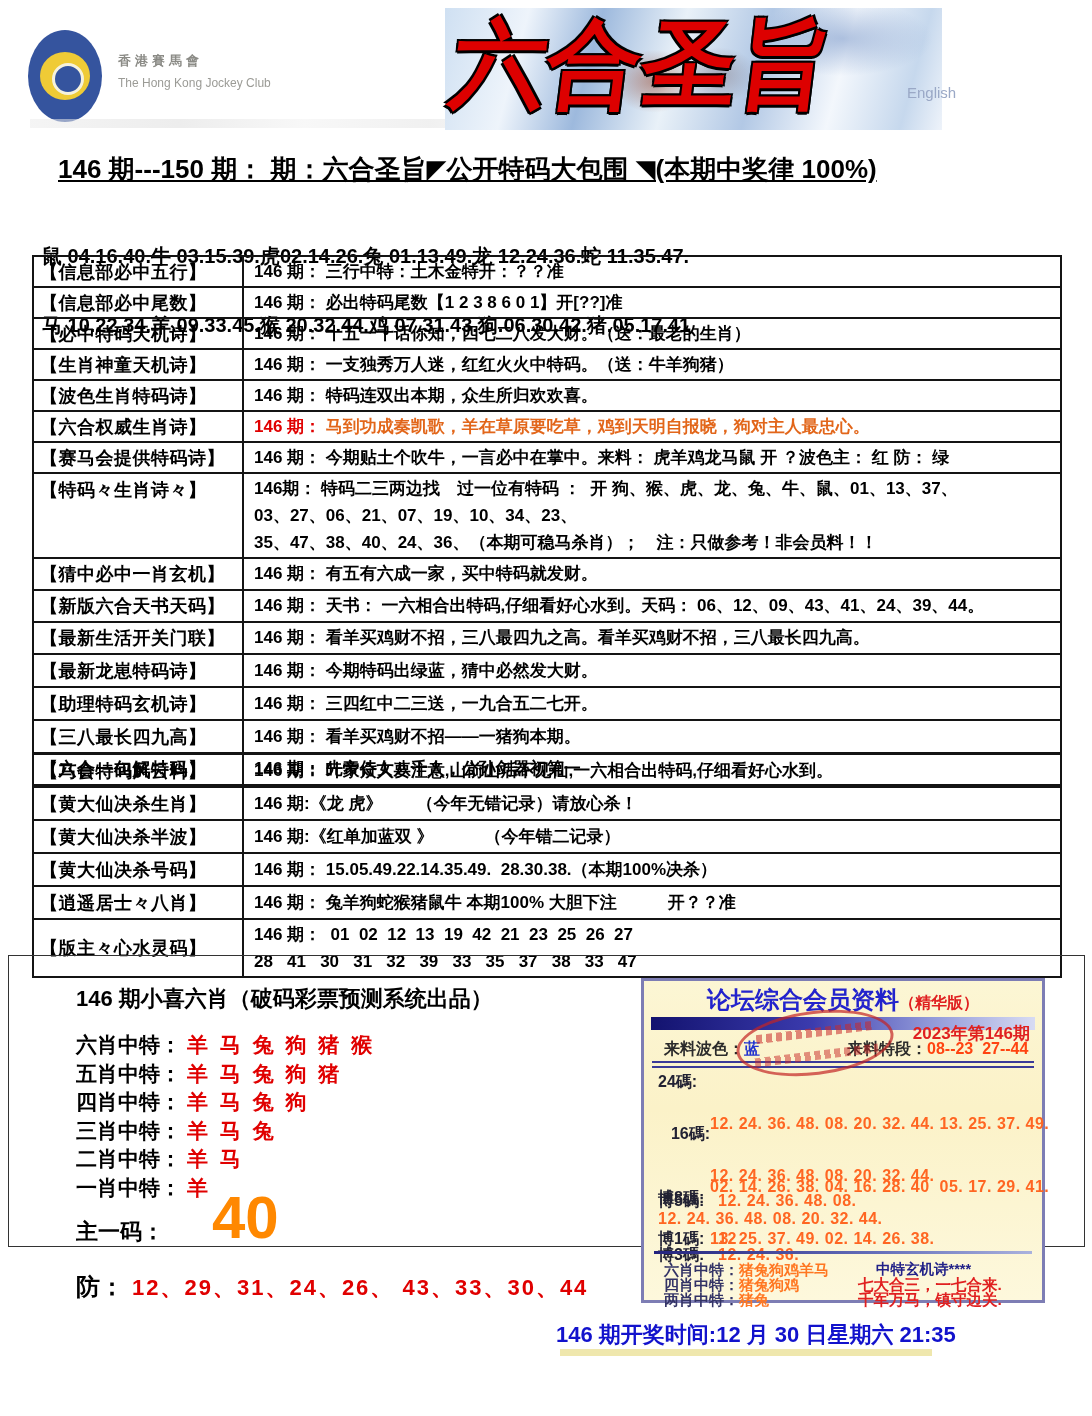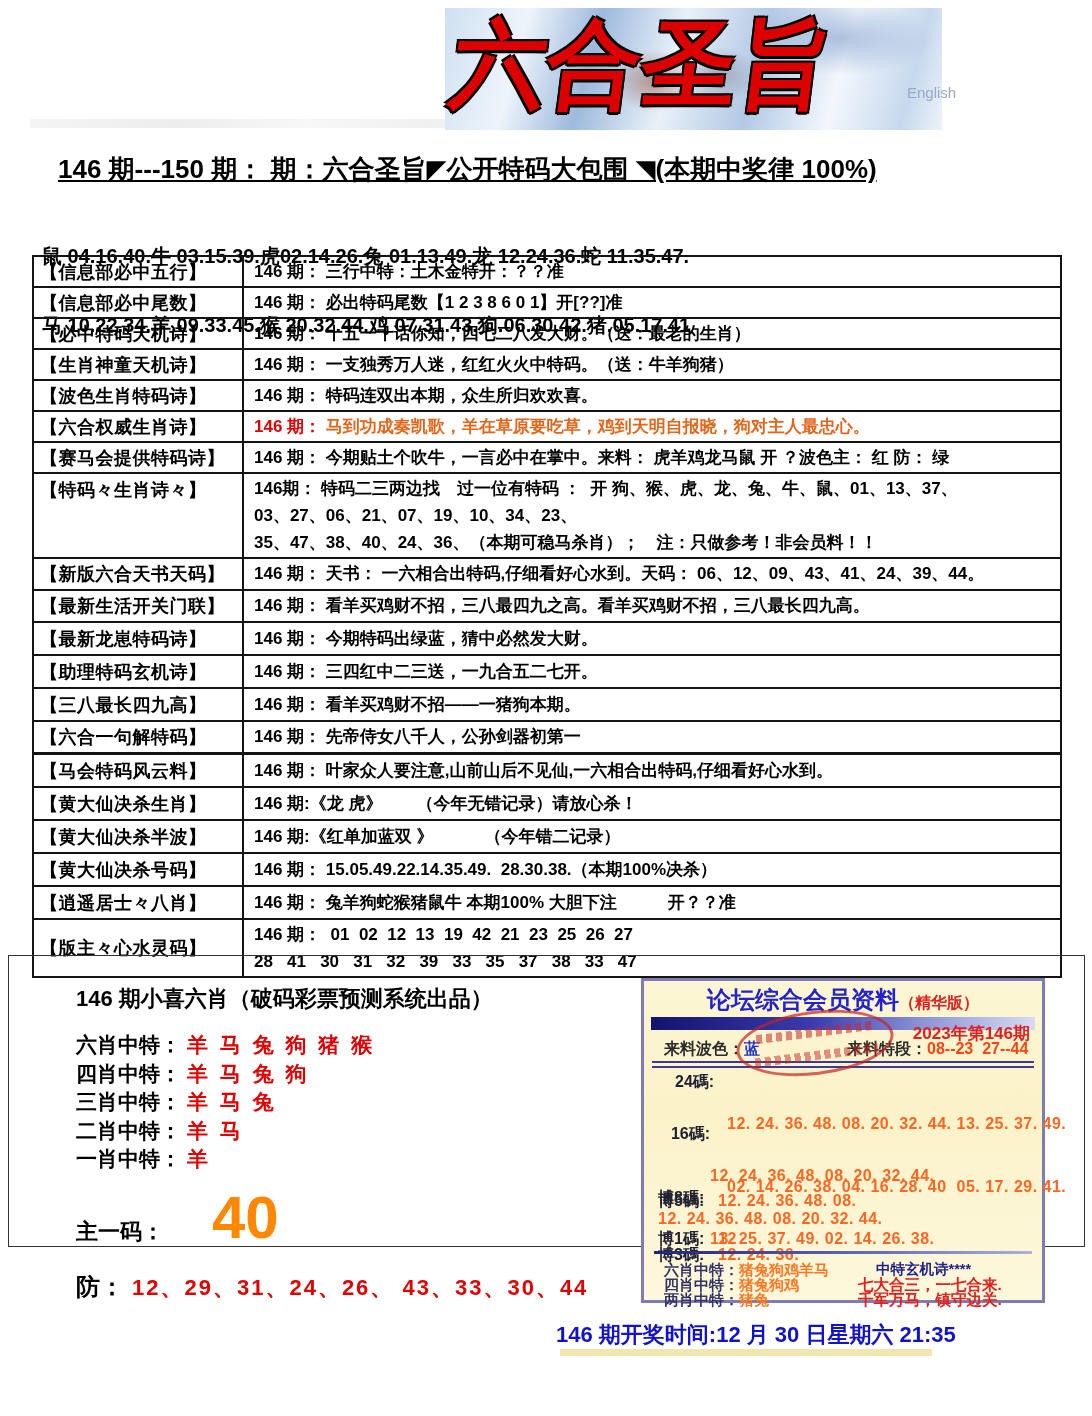--- a/index.html
+++ b/index.html
@@ -71,21 +71,21 @@
   .mb-issue{position:absolute;right:12px;top:41px;font-size:17px;font-weight:bold;color:#e02020;}
   .mb-wave{position:absolute;left:20px;top:58px;font-size:16px;font-weight:bold;color:#2b2b2b;white-space:pre;}
   .mb-wave .blue{color:#2233d0;}
   .mb-seg{position:absolute;left:203px;top:58px;font-size:16px;font-weight:bold;color:#2b2b2b;white-space:pre;}
   .mb-seg .seg-val{color:#ff4411;}
   .mb-rule{position:absolute;left:8px;right:8px;top:80px;height:3px;border-top:2px solid #3a3a99;border-bottom:2px solid #3a3a99;}
   .mb-code{position:absolute;left:14px;display:flex;font-size:16px;font-weight:bold;line-height:21px;}
   .mlabel{color:#222233;min-width:52px;}
   .mlabel.wide{min-width:60px;}
   .mnums{color:#ff6622;letter-spacing:.5px;white-space:pre;}
-  .g24{top:90px;margin-left:17px;} .g16{top:142px;text-align:right;} .b8{top:206px;flex-direction:column;} .b5{top:209px;} .b3{top:228px;margin-top:35px;} .b1{top:247px;}
+  .g24{top:90px;} .g16{top:142px;text-align:right;} .b8{top:206px;flex-direction:column;} .b5{top:209px;} .b3{top:228px;margin-top:35px;} .b1{top:247px;}
   .mb-line2{position:absolute;left:10px;right:10px;top:270px;height:3px;background:linear-gradient(90deg,#23237e,#6670bb 60%,#aab2dd);}
   .mb-z{position:absolute;left:20px;font-size:15px;font-weight:bold;white-space:pre;}
   .mb-z .zl{color:#333366;} .mb-z .zv{color:#ff7722;}
   .z1{top:280px;} .z2{top:295px;} .z3{top:310px;}
   .poem-title{position:absolute;left:232px;top:279px;font-size:14.5px;font-weight:bold;color:#222288;}
   .poem1{position:absolute;left:214px;top:294px;font-size:15.5px;font-weight:bold;color:#e02020;}
   .poem2{position:absolute;left:214px;top:309px;font-size:15.5px;font-weight:bold;color:#e02020;}
   .stamp{position:absolute;left:92px;top:30px;width:152px;height:58px;border:3px solid rgba(195,35,35,.7);
          border-radius:50%;transform:rotate(-7deg);}
   .stamp:before{content:"";position:absolute;left:18px;top:14px;right:18px;height:9px;
@@ -95,20 +95,27 @@
 
   
   .footer-text{position:absolute;left:556px;top:1320px;font-size:22px;font-weight:bold;color:#1212cc;white-space:pre;}
   .footer-hl{position:absolute;left:560px;top:1349px;width:372px;height:7px;background:#efe7ad;}
 </style>
 </head>
 <body>
 
 <div class="page">
 
+  <div class="hkjc">
+    <div class="logo-oval"></div>
+    <div class="logo-text">
+      <div class="logo-cn">香港賽馬會</div>
+      <div class="logo-en">The Hong Kong Jockey Club</div>
+    </div>
+  </div>
   <div class="smudge"></div>
   <div class="banner"></div>
   <div class="banner-title">六合圣旨</div>
   <div class="english">English</div>
 
   <div class="title-line">146 期---150 期： 期：六合圣旨◤公开特码大包围 ◥(本期中奖律 100%)</div>
   <div class="zodiac">
     <div>鼠 04.16.40.牛 03.15.39.虎02.14.26.兔 01.13.49.龙 12.24.36.蛇 11.35.47.</div>
     <div>马 10.22.34.羊.09.33.45.猴 20.32.44.鸡 07.31.43.狗.06.30.42.猪.05.17.41</div>
   </div>
@@ -159,20 +166,26 @@
     </div>
     <div class="trow h82">
       <div class="tlabel" style="align-items:flex-start;padding-top:4px;">【特码々生肖诗々】</div>
       <div class="tcontent col">
         <div class="pre">146期： 特码二三两边找　过一位有特码 ：  开 狗、猴、虎、龙、兔、牛、鼠、01、13、37、</div>
         <div class="pre">03、27、06、21、07、19、10、34、23、</div>
         <div class="pre">35、47、38、40、24、36、（本期可稳马杀肖）；　注：只做参考！非会员料！！</div>
       </div>
     </div>
     <div class="trow h30">
+      <div class="tlabel">【猜中必中一肖玄机】</div>
+      <div class="tcontent">
+          <span class="pre">146 期： 有五有六成一家，买中特码就发财。</span>
+        </div>
+    </div>
+    <div class="trow h30">
       <div class="tlabel">【新版六合天书天码】</div>
       <div class="tcontent">
           <span class="pre">146 期： 天书： 一六相合出特码,仔细看好心水到。天码： 06、12、09、43、41、24、39、44。</span>
         </div>
     </div>
     <div class="trow h30">
       <div class="tlabel">【最新生活开关门联】</div>
       <div class="tcontent">
           <span class="pre">146 期： 看羊买鸡财不招，三八最四九之高。看羊买鸡财不招，三八最长四九高。</span>
         </div>
@@ -241,20 +254,21 @@
         <div class="pre">28   41   30   31   32   39   33   35   37   38   33   47</div>
       </div>
     </div>
   </div>
 
   <div class="bottom-box">
 
     <div class="pred-title">146 期小喜六肖（破码彩票预测系统出品）</div>
     <div class="pred-rows">
       <div><span class="plabel">六肖中特：</span><span class="pval">羊 马 兔 狗 猪 猴</span></div>
+      <div><span class="plabel">五肖中特：</span><span class="pval">羊 马 兔 狗 猪</span></div>
       <div><span class="plabel">四肖中特：</span><span class="pval">羊 马 兔 狗</span></div>
       <div><span class="plabel">三肖中特：</span><span class="pval">羊 马 兔</span></div>
       <div><span class="plabel">二肖中特：</span><span class="pval">羊 马</span></div>
       <div><span class="plabel">一肖中特：</span><span class="pval">羊</span></div>
     </div>
     <div class="main-code-row">
       <span class="mc-label">主一码：</span>
       <span class="mc-value">40</span>
     </div>
     <div class="guard-row">

